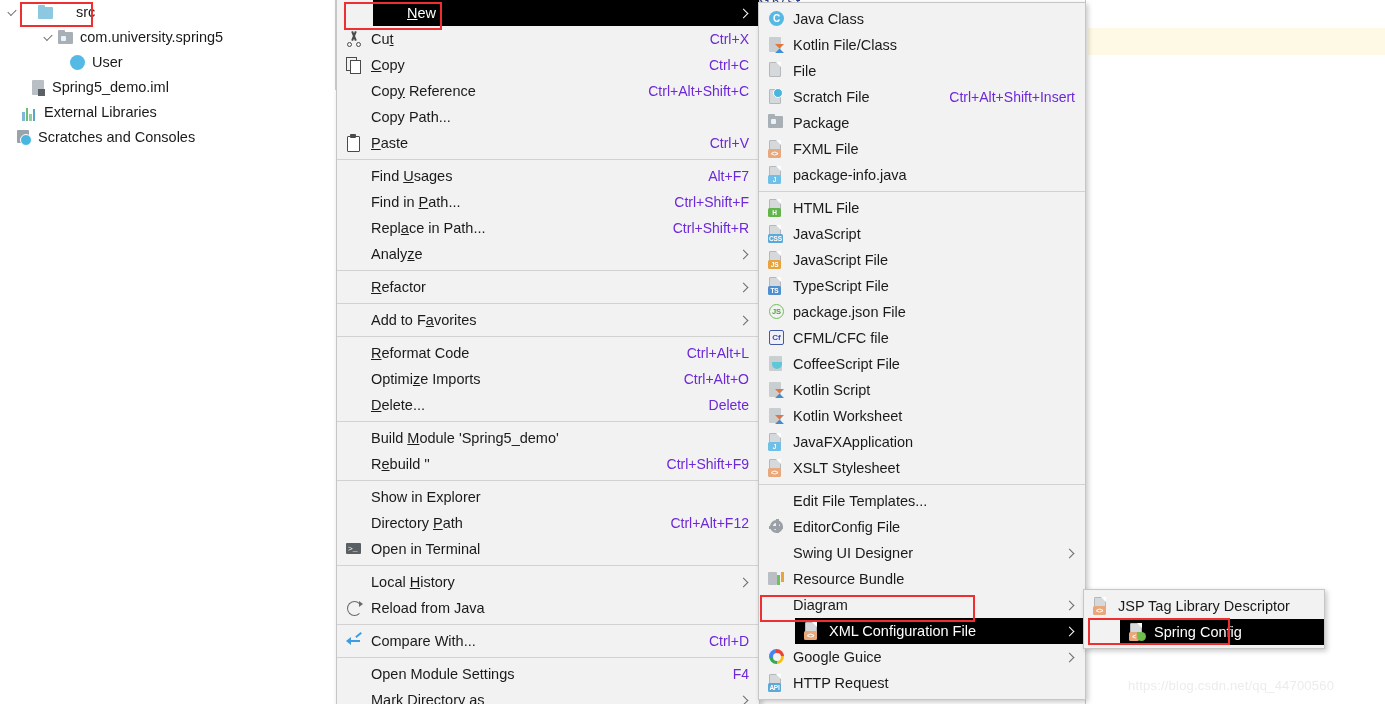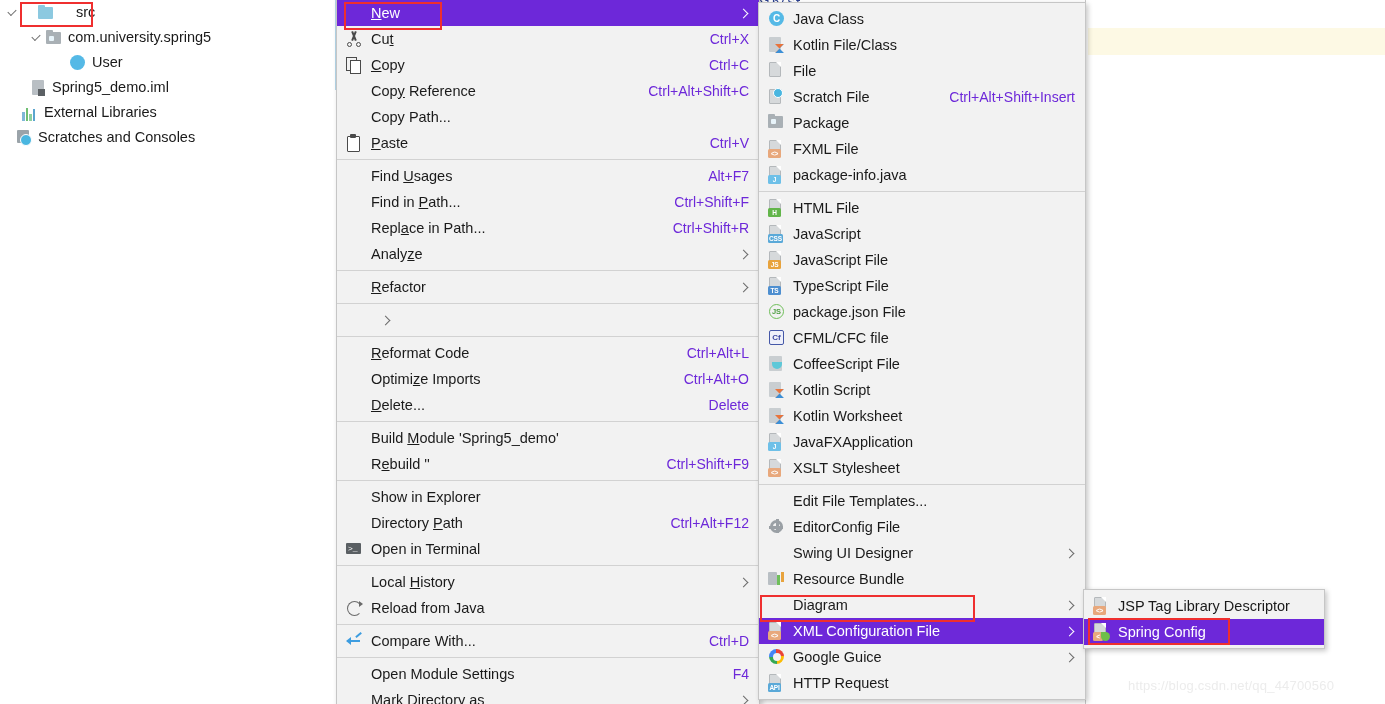--- a/index.html
+++ b/index.html
@@ -102,21 +102,21 @@
   }
   #menu1 { left: 336px; top: -4px;  width: 424px; }
   #menu2 { left: 758px; top: 2px;   width: 328px; }
   #menu3 { left: 1083px; top: 589px; width: 242px; }
 
   .mi {
     position: relative; display: flex; align-items: center;
     height: 26px; padding: 0 10px 0 8px;
     font-size: 14.5px; color: #1a1a1a; white-space: nowrap;
   }
-  .mi.sel { background: #6d28d9; color: #ffffff; }
+  .mi.sel { background: #000000; color: #ffffff; margin-left: 36px; }
   .mi-icon {
     width: 18px; height: 18px; flex: none; margin-right: 8px; position: relative;
   }
   .mi-text { flex: 1; line-height: 1; }
   .mi-text u { text-decoration: underline; }
   .mi-acc { color: #6d28d9; font-size: 14px; margin-left: 24px; }
   .mi-arrow { width: 12px; flex: none; position: relative; margin-left: 8px; }
   .mi-arrow::after {
     content: ""; position: absolute; right: 2px; top: -3px;
     width: 6px; height: 6px;
@@ -291,21 +291,21 @@
 
   <div class="tree">
     <div id="tree-rows">
         <div class="tree-row" style="padding-left: 6px; gap: 16px;">
           <span class="tw open"></span>
           <span class="ticon">
             <span class="ic-folder" style="position:absolute;left:0;top:3px;width:15px;height:12px;"></span>
           </span>
           <span class="tlabel">src</span>
         </div>
-        <div class="tree-row" style="padding-left: 30px; text-align: right;">
+        <div class="tree-row" style="padding-left: 42px; text-align: right;">
           <span class="tw open"></span>
           <span class="ticon">
             <span class="ic-pkg" style="position:absolute;left:0;top:3px;width:15px;height:12px;"></span>
           </span>
           <span class="tlabel">com.university.spring5</span>
         </div>
         <div class="tree-row" style="padding-left: 54px;">
           <span class="tw"></span>
           <span class="ticon">
             <span class="ic-class"></span>
@@ -405,20 +405,21 @@
       </div>
       <div class="sep"></div>
       <div class="mi">
         <span class="mi-icon"></span>
         <span class="mi-text"><u>R</u>efactor</span>
         <span class="mi-arrow"></span>
       </div>
       <div class="sep"></div>
       <div class="mi">
         <span class="mi-icon"></span>
+        <span class="mi-text">Add to F<u>a</u>vorites</span>
         <span class="mi-arrow"></span>
       </div>
       <div class="sep"></div>
       <div class="mi">
         <span class="mi-icon"></span>
         <span class="mi-text"><u>R</u>eformat Code</span>
         <span class="mi-acc">Ctrl+Alt+L</span>
       </div>
       <div class="mi">
         <span class="mi-icon"></span>

